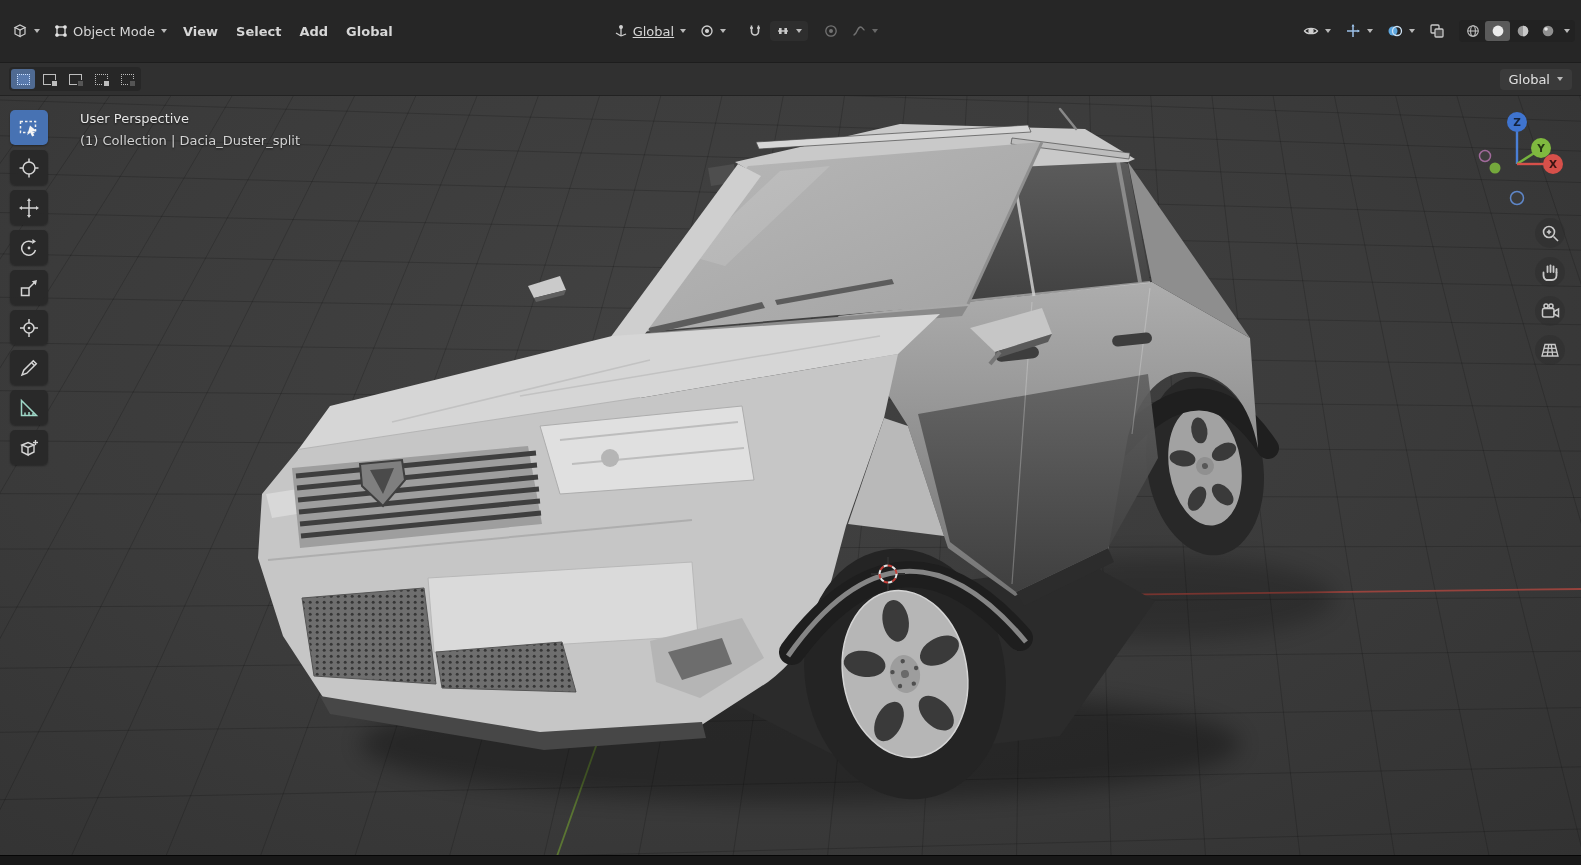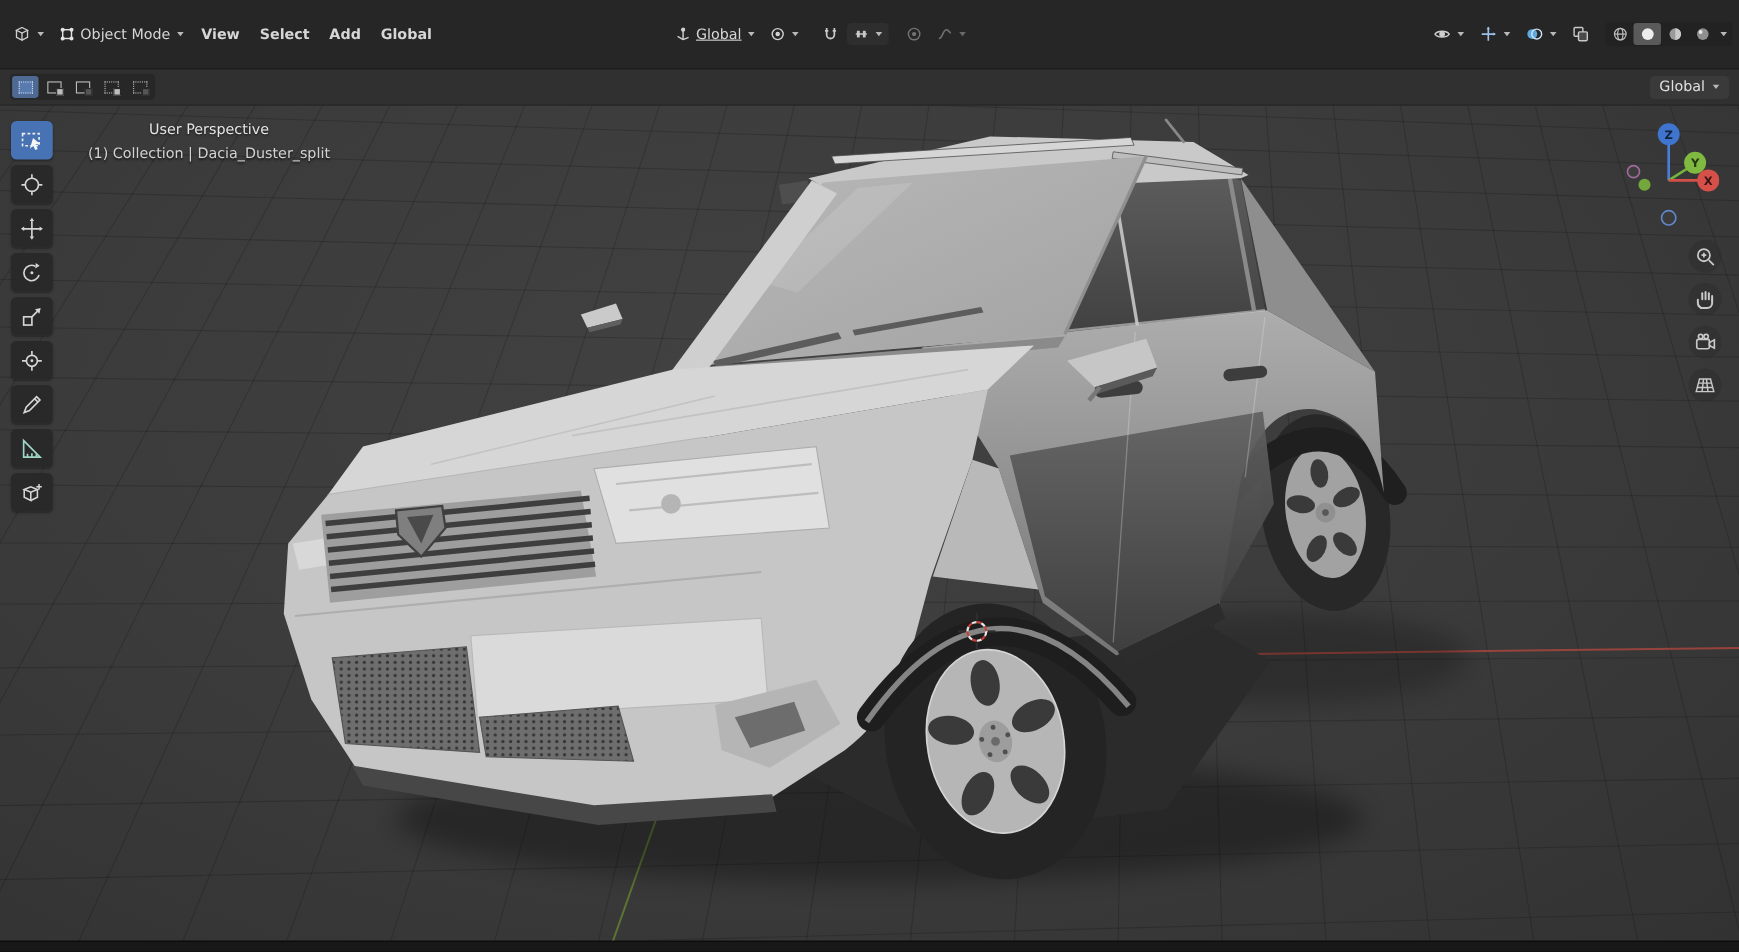--- a/index.html
+++ b/index.html
@@ -35,21 +35,21 @@
   .msq{width:11px;height:9px;border:1px dotted #bdbdbd;position:relative;}
   .mbtn.active .msq{border-color:#cfe2ff;background:rgba(120,170,255,.25);}
   .msq.solid{border-style:solid;}
   .msq .corner{position:absolute;right:-3px;bottom:-3px;width:5px;height:5px;background:#bdbdbd;border:1px solid #272727;}
   .msq .corner.dark{background:#555;}
   .optbtn{margin-left:auto;display:flex;align-items:center;gap:6px;background:#3a3a3a;border-radius:4px;
           padding:3px 9px;color:#e0e0e0;}
 
   
   .viewport{position:relative;flex:1 1 auto;overflow:hidden;
-     background:radial-gradient(ellipse at 45% 35%, #424242 0%, #3b3b3b 55%, #323232 100%);text-align:center;}
+     background:radial-gradient(ellipse at 45% 35%, #424242 0%, #3b3b3b 55%, #323232 100%);}
   .vp-svg{position:absolute;left:0;top:0;}
   .ovl-text{position:absolute;left:80px;top:12px;z-index:5;color:#e6e6e6;font-size:13px;line-height:22px;
             text-shadow:0 1px 2px rgba(0,0,0,.65);}
   .ovl-text .l2{color:#d2d2d2;}
 
   
   .tools{position:absolute;left:10px;top:14px;z-index:6;display:flex;flex-direction:column;gap:5px;}
   .tool{width:38px;height:35px;background:rgba(40,40,40,.92);border-radius:5px;display:grid;place-items:center;
         box-shadow:0 1px 2px rgba(0,0,0,.35);}
   .tool.active{background:#4772b3;}

